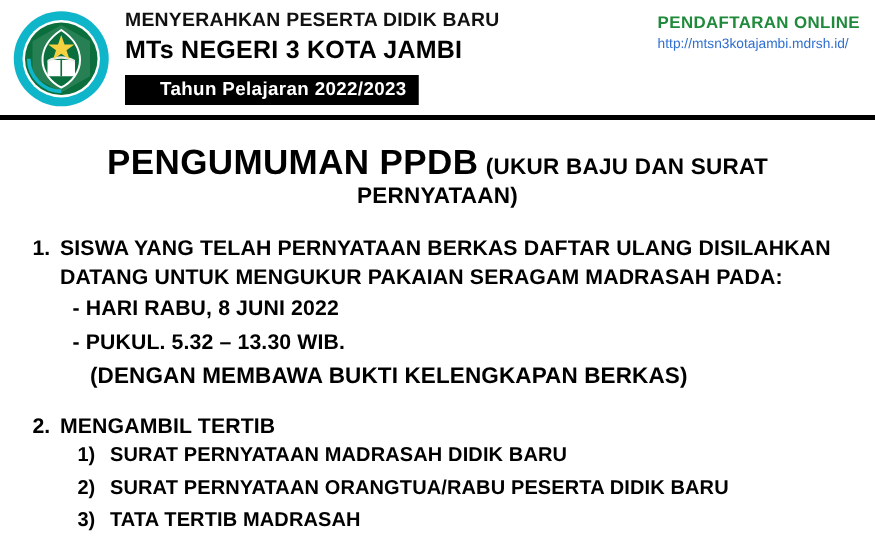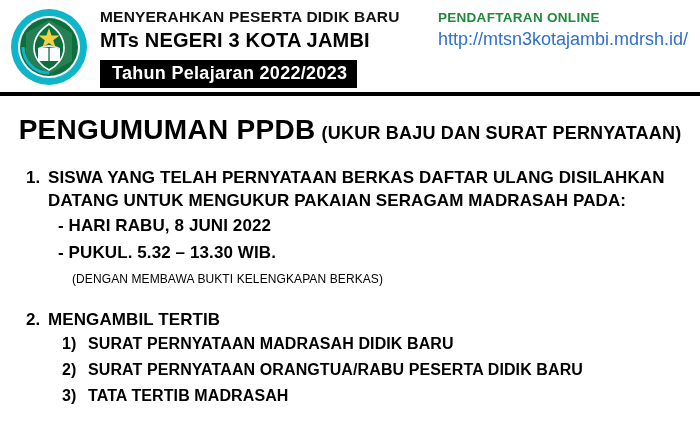--- a/index.html
+++ b/index.html
@@ -61,61 +61,61 @@
     white-space: nowrap;
     margin-top: 1px;
   }
   .hdr-badge {
     display: inline-block;
     margin-top: 6px;
     background: #000000;
     color: #ffffff;
     font-family: "Liberation Sans", sans-serif;
     font-weight: bold;
-    font-size: 18px;
+    font-size: 15px;
     letter-spacing: 0.3px;
-    padding: 3px 10px 4px 12px;
+    padding: 3px 10px 4px 28px;
     white-space: nowrap;
   }
 
   .header-right {
     position: absolute;
     right: 12px;
     top: 10px;
   }
   .hdr-online {
     font-family: "Liberation Sans", sans-serif;
     font-weight: bold;
     font-size: 13.5px;
     color: #1f8a3b;
     letter-spacing: 0.3px;
     white-space: nowrap;
   }
   .hdr-url {
     font-family: "Liberation Sans", sans-serif;
-    font-size: 18px;
+    font-size: 11px;
     color: #2f6fd0;
     margin-top: 4px;
     white-space: nowrap;
   }
 
   .hdr-rule {
     position: absolute;
     left: 0;
     top: 92px;
     width: 700px;
     height: 4px;
     background: #000000;
   }
 
   
   .title-block {
     margin-top: 22px;
     text-align: center;
-    padding: 0 3px;
+    padding: 0 24px;
   }
   .title-main {
     font-family: "Liberation Sans", sans-serif;
     font-weight: bold;
     font-size: 28px;
     color: #000000;
     letter-spacing: 0.3px;
     display: inline;
   }
   .title-sub {
@@ -156,22 +156,22 @@
     letter-spacing: 0.1px;
   }
   .sub-line {
     font-weight: bold;
     font-size: 17px;
     line-height: 27px;
     letter-spacing: 0.1px;
     padding-left: 10px;
   }
   .note-line {
-    font-weight: normal;
-    font-size: 12px;
+    font-weight: bold;
+    font-size: 18px;
     line-height: 26px;
     letter-spacing: 0.1px;
     padding-left: 24px;
   }
   .gap { height: 16px; }
 
   .ol-item {
     display: flex;
     align-items: flex-start;
     padding-left: 14px;

